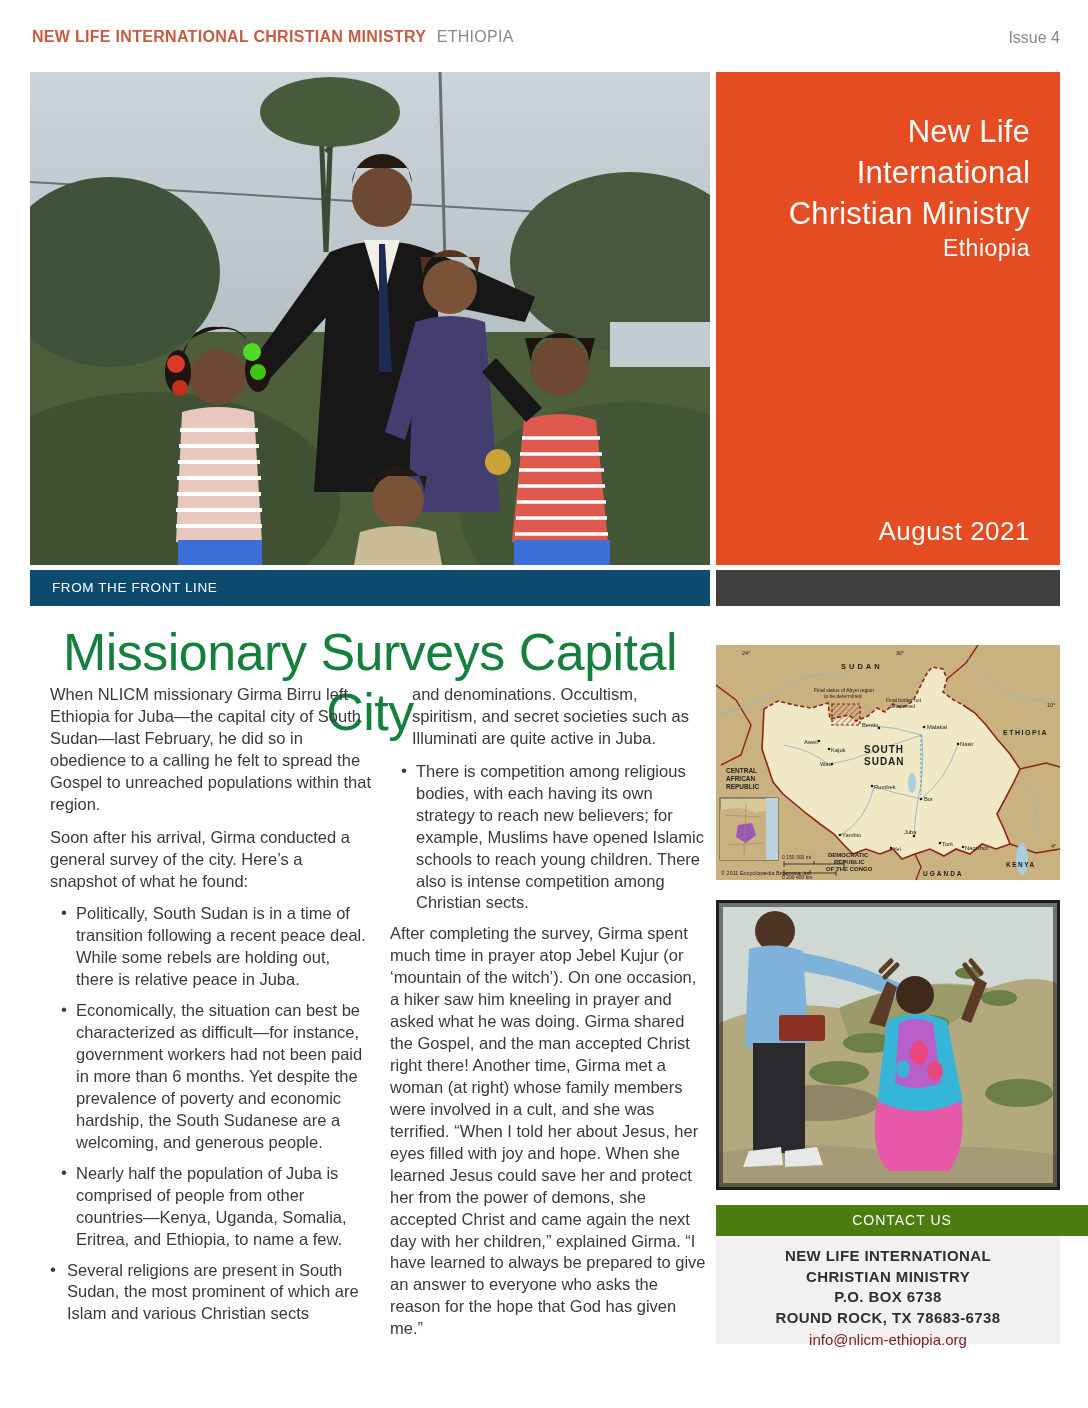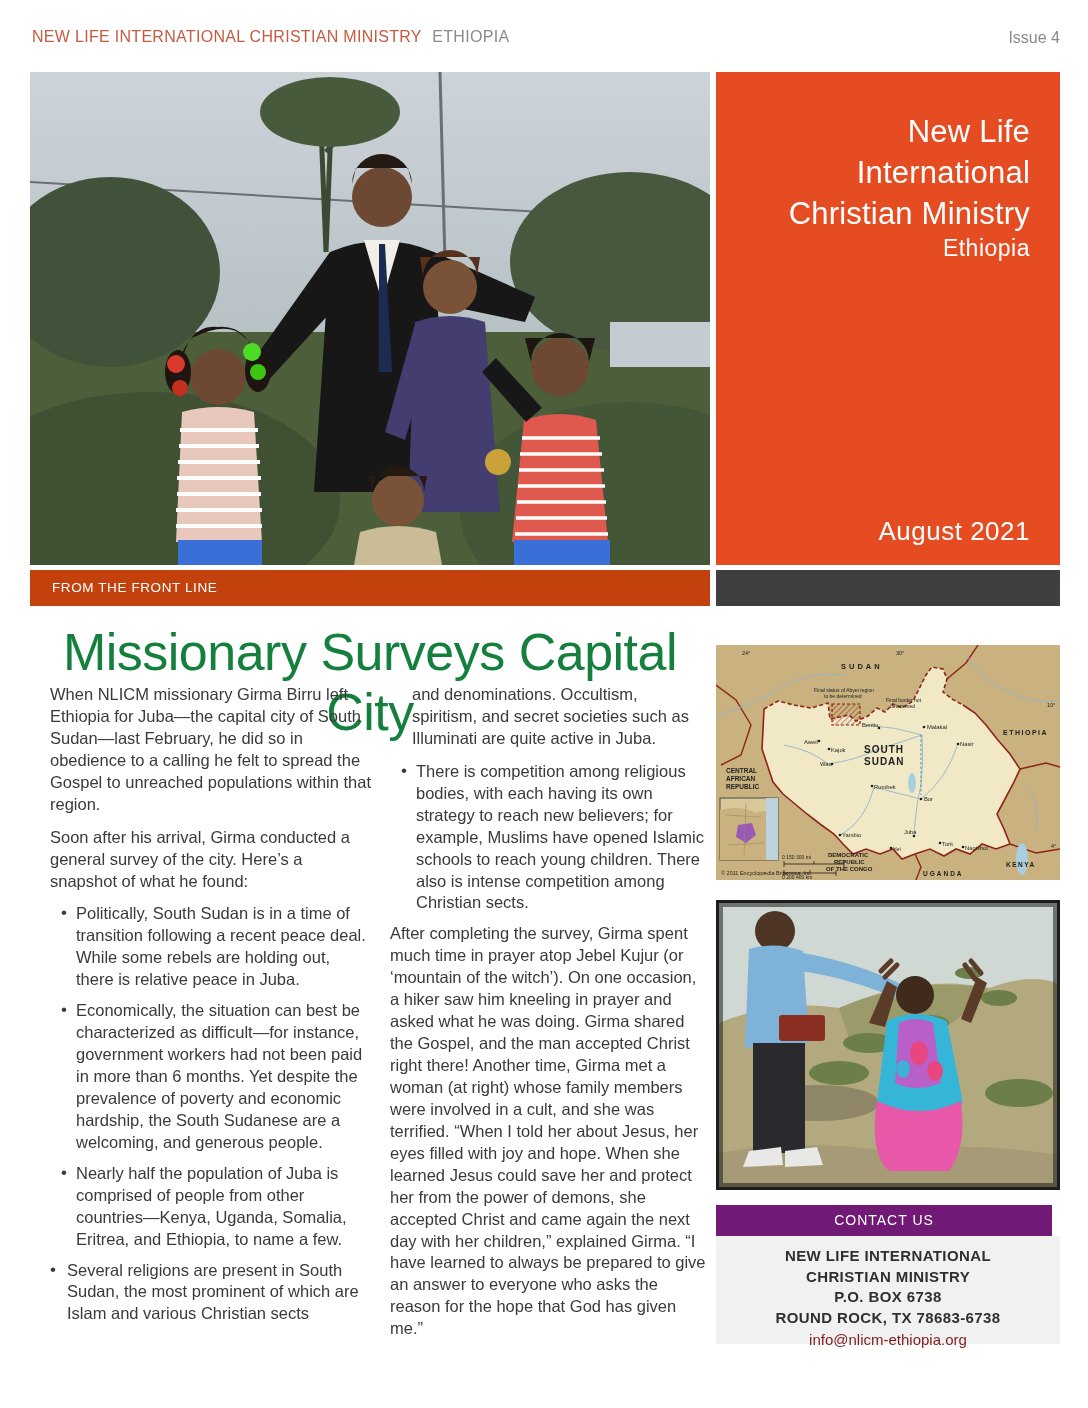--- a/index.html
+++ b/index.html
@@ -6,36 +6,36 @@
   html,body { background:#ffffff; }
   body {
     width:1088px; height:1408px; position:relative;
     font-family:"Liberation Sans", sans-serif;
     -webkit-font-smoothing:antialiased;
   }
   .page { position:absolute; inset:0; background:#fff; overflow:hidden; }
 
   
   .top-header { position:absolute; left:32px; right:28px; top:28px; height:26px; }
-  .brand { font-size:16px; letter-spacing:0.3px; color:#c75b40; font-weight:normal; display:inline; }
+  .brand { font-size:16px; letter-spacing:0.3px; color:#c75b40; font-weight:bold; display:inline; }
   .brand-suffix { font-size:16px; color:#8a8a8a; font-weight:normal; display:inline; margin-left:6px; letter-spacing:0.3px; }
   .issue { position:absolute; right:0; top:1px; font-size:16px; color:#8a8a8a; }
 
   
   .hero-photo { position:absolute; left:30px; top:72px; width:680px; height:493px; overflow:hidden; background:#b9c3c6; }
   .hero-photo svg { display:block; }
 
   
   .masthead { position:absolute; left:716px; top:72px; width:344px; height:493px; background:#e64c22; color:#fff; }
   .masthead-title { position:absolute; top:32px; right:30px; text-align:right; font-size:31px; line-height:1.32; letter-spacing:0.2px;margin-top:8px; }
   .masthead-sub { position:absolute; top:163px; right:30px; text-align:right; font-size:23px; letter-spacing:0.5px; }
   .masthead-date { position:absolute; bottom:18px; right:30px; text-align:right; font-size:26px; letter-spacing:0.5px; }
 
   
-  .banner-frontline { position:absolute; left:30px; top:570px; width:680px; height:36px; background:#c2410c; color:#ffffff; font-size:13.5px; letter-spacing:0.6px; line-height:36px; padding-left:22px; }
+  .banner-frontline { position:absolute; left:30px; top:570px; width:680px; height:36px; background:#0c4a6e; color:#ffffff; font-size:13.5px; letter-spacing:0.6px; line-height:36px; padding-left:22px; }
   .banner-dark { position:absolute; left:716px; top:570px; width:344px; height:36px; background:#3f3f3f; }
 
   
   .headline { position:absolute; left:30px; top:622px; width:680px; text-align:center; font-size:52px; color:#15803d; letter-spacing:-0.5px; font-weight:500; }
 
   
   .article { position:absolute; left:50px; top:684px; width:656px; color:#3a3a3a; font-size:16.5px; line-height:1.33; }
   .col { position:absolute; top:0; }
   .col1 { left:0; width:322px; }
   .col2 { left:340px; width:316px; }
@@ -46,21 +46,21 @@
   .bullet-out::before { content:"•"; position:absolute; left:0; top:-1px; font-size:17px; color:#3a3a3a; }
   .cont { padding-left:22px; margin-bottom:11px; }
 
   
   .map-box { position:absolute; left:716px; top:645px; width:344px; height:235px; background:#d946ef; overflow:hidden; }
 
   
   .prayer-photo { position:absolute; left:716px; top:900px; width:344px; height:290px; background:#cfd6cf; overflow:hidden; border:3px solid #1d1d1b; }
 
   
-  .contact-title { position:absolute; left:716px; top:1205px; width:336px; height:31px; background:#701a75; color:#fff; text-align:center; font-size:14px; letter-spacing:1px; line-height:31px; }
+  .contact-title { position:absolute; left:716px; top:1205px; width:372px; height:31px; background:#4d7c0f; color:#fff; text-align:center; font-size:14px; letter-spacing:1px; line-height:31px; }
   .contact-body { position:absolute; left:716px; top:1236px; width:344px; height:108px; background:#f1f1f1; text-align:center; padding-top:10px; color:#2f2f2f; }
   .contact-line { font-size:15px; font-weight:bold; letter-spacing:0.4px; line-height:1.38; }
   .contact-email { font-size:15px; font-weight:normal; line-height:1.45; color:#7f1d1d; }
 
   text { font-family:"Liberation Sans", sans-serif; }
 </style>
 </head>
 <body>
 
 <div class="page">

